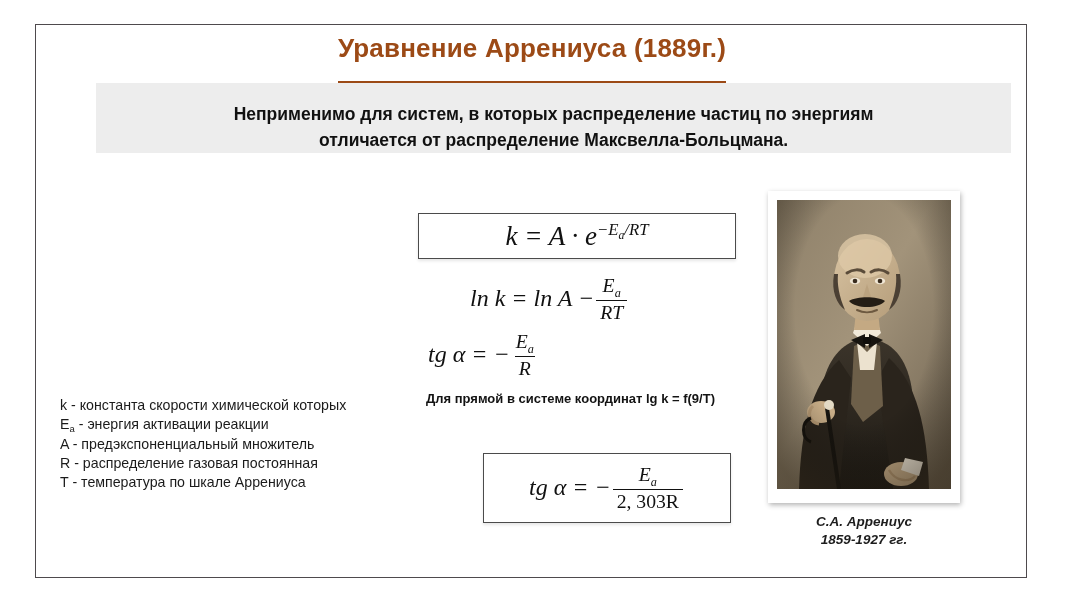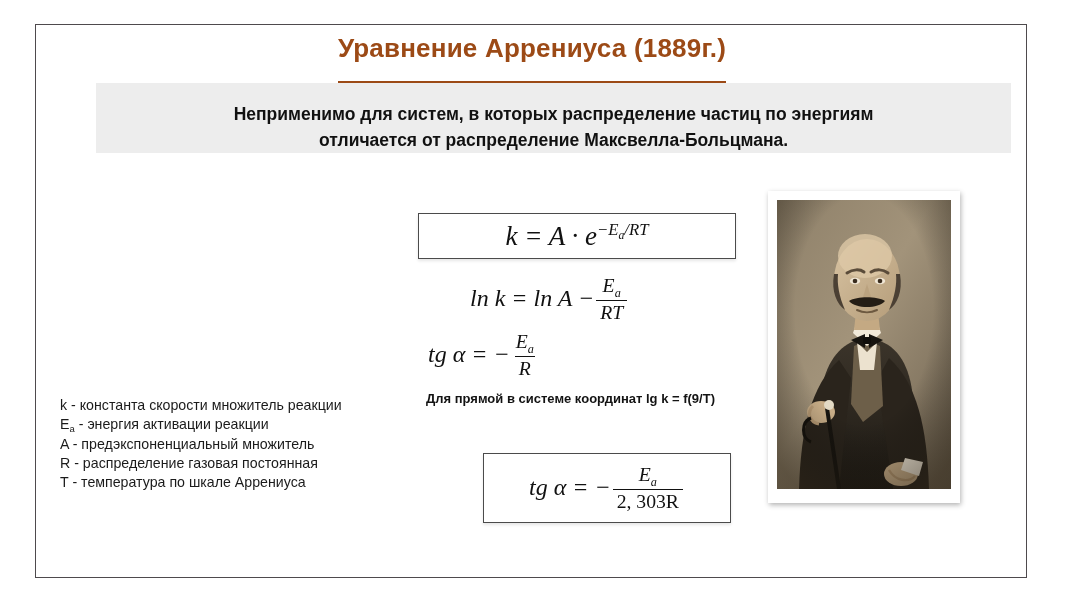--- a/index.html
+++ b/index.html
@@ -228,21 +228,21 @@
     <div id="subtitle-text">
       <span>Неприменимо для систем, в которых распределение частиц по энергиям</span><br>
       <span>отличается от распределение Максвелла-Больцмана.</span>
     </div>
   </div>
 
 
   <div id="legend">
     <div class="line">
       <span>k</span>
-      <span>- константа скорости множитель реакции</span>
+      <span>- константа скорости химической которых</span>
     </div>
     <div class="line">
       <span>E</span><sub>a</sub>
       <span>- энергия активации реакции</span>
     </div>
     <div class="line">
       <span>A</span>
       <span>- предэкспоненциальный  множитель</span>
     </div>
     <div class="line">
@@ -360,14 +360,18 @@
 
       <ellipse cx="124" cy="274" rx="17" ry="12" fill="#c9ae88"></ellipse>
       <path d="M112 270 C118 281, 132 283, 138 276" stroke="#b3956e" stroke-width="2.4" fill="none"></path>
 
       <path d="M128 258 L146 262 L142 276 L124 270 Z" fill="#f0e7d6"></path>
 
       <rect x="0" y="0" width="174" height="289" fill="url(#vig)"></rect>
     </svg>
   </div>
 
+  <div id="caption">
+    <div>С.А. Аррениус</div>
+    <div>1859-1927 гг.</div>
+  </div>
 
 </div>
 
 </body></html>

